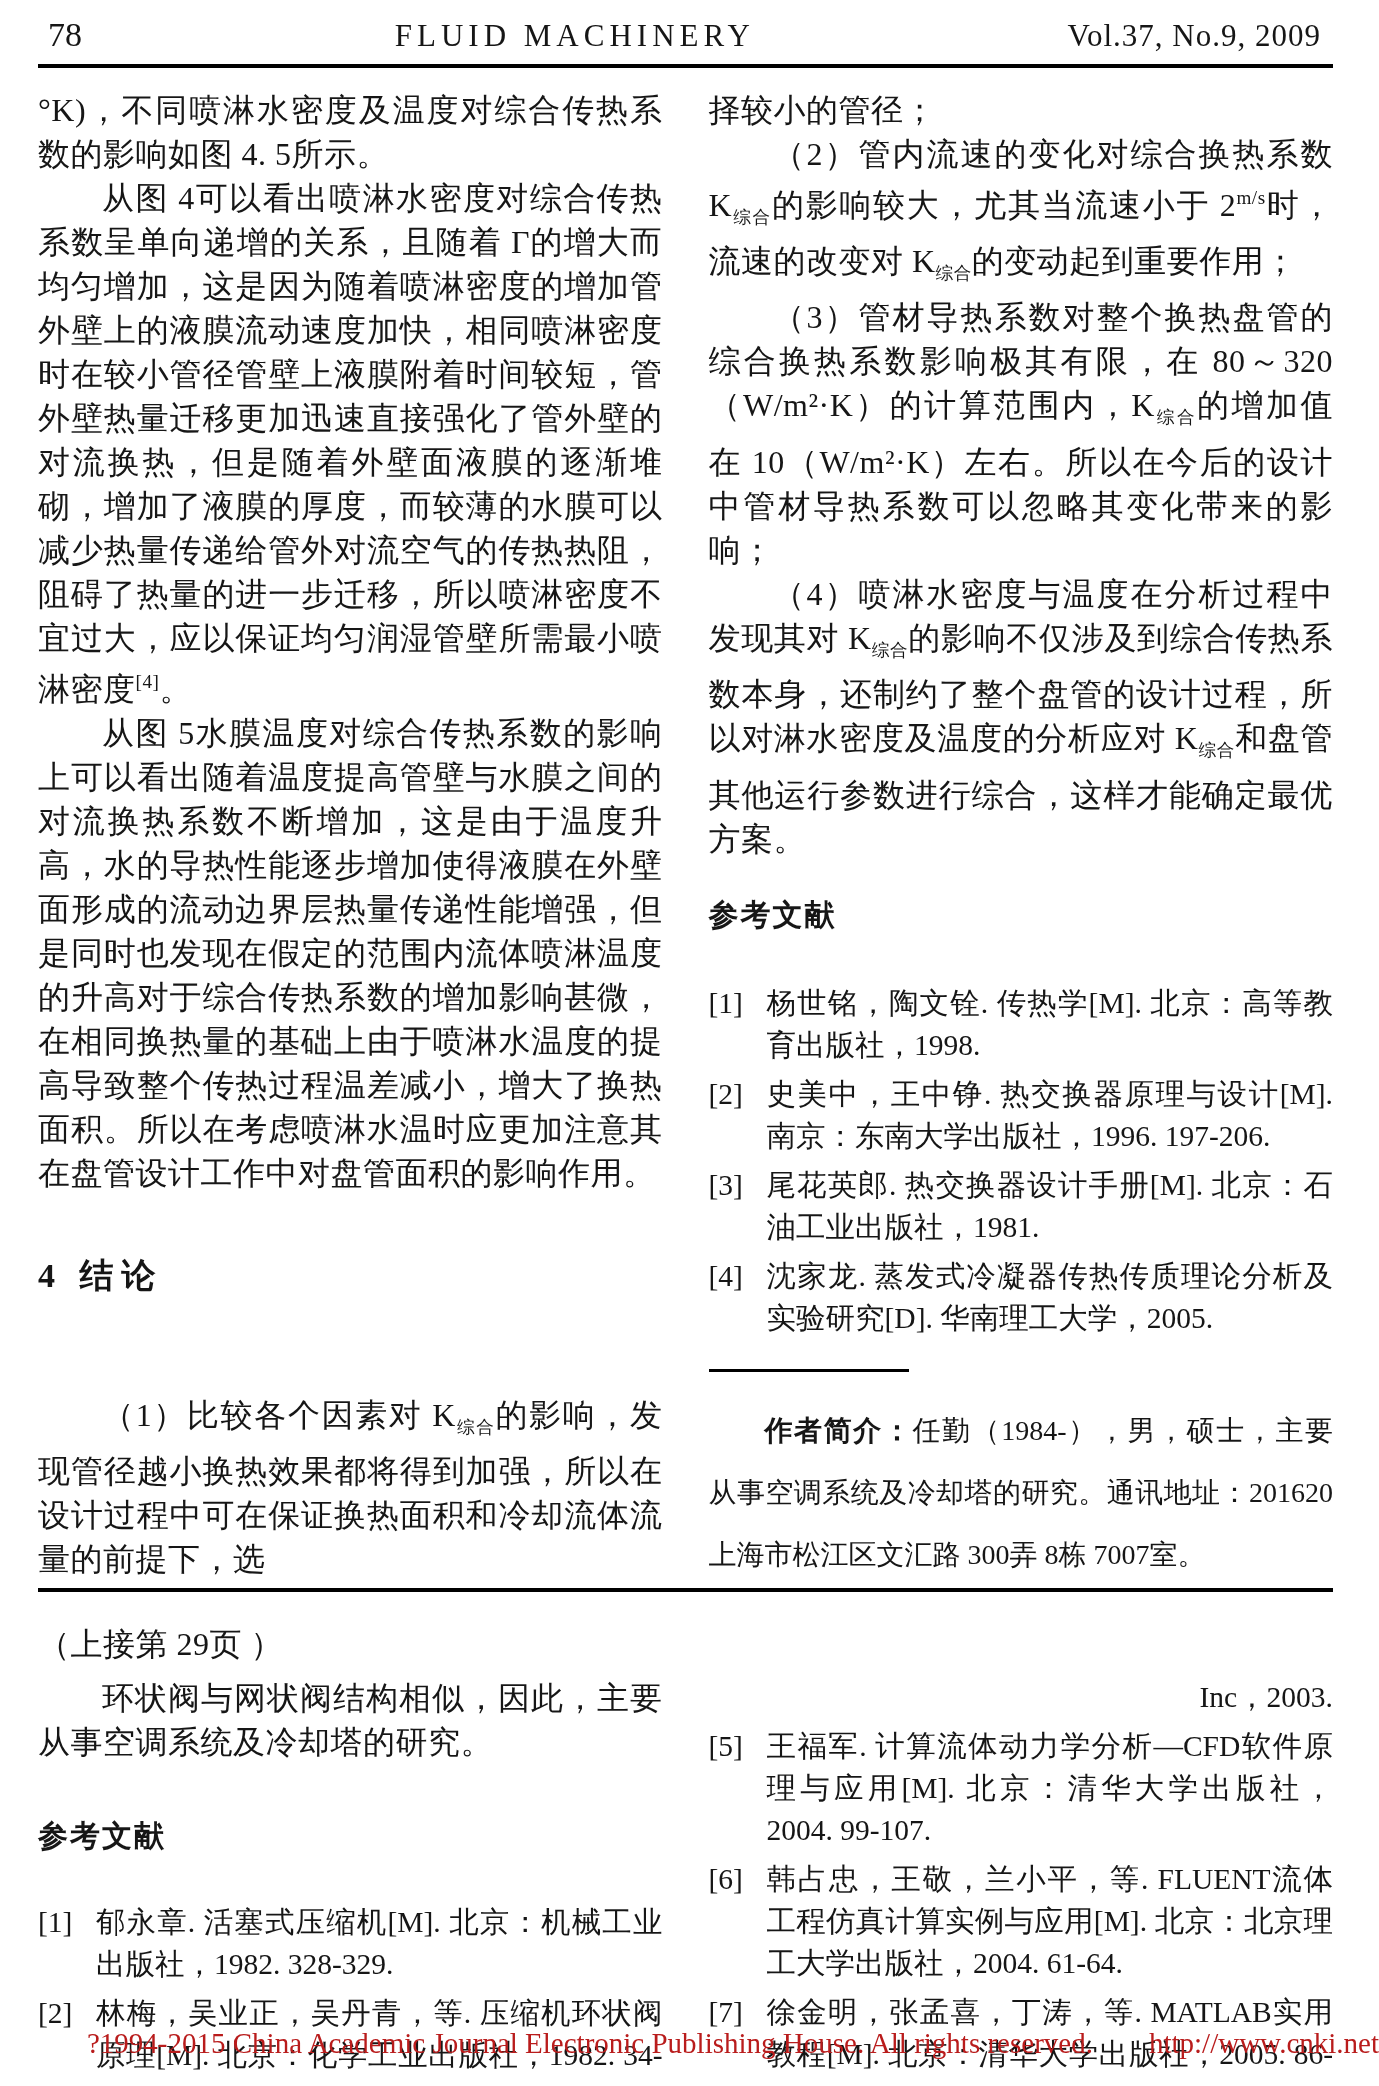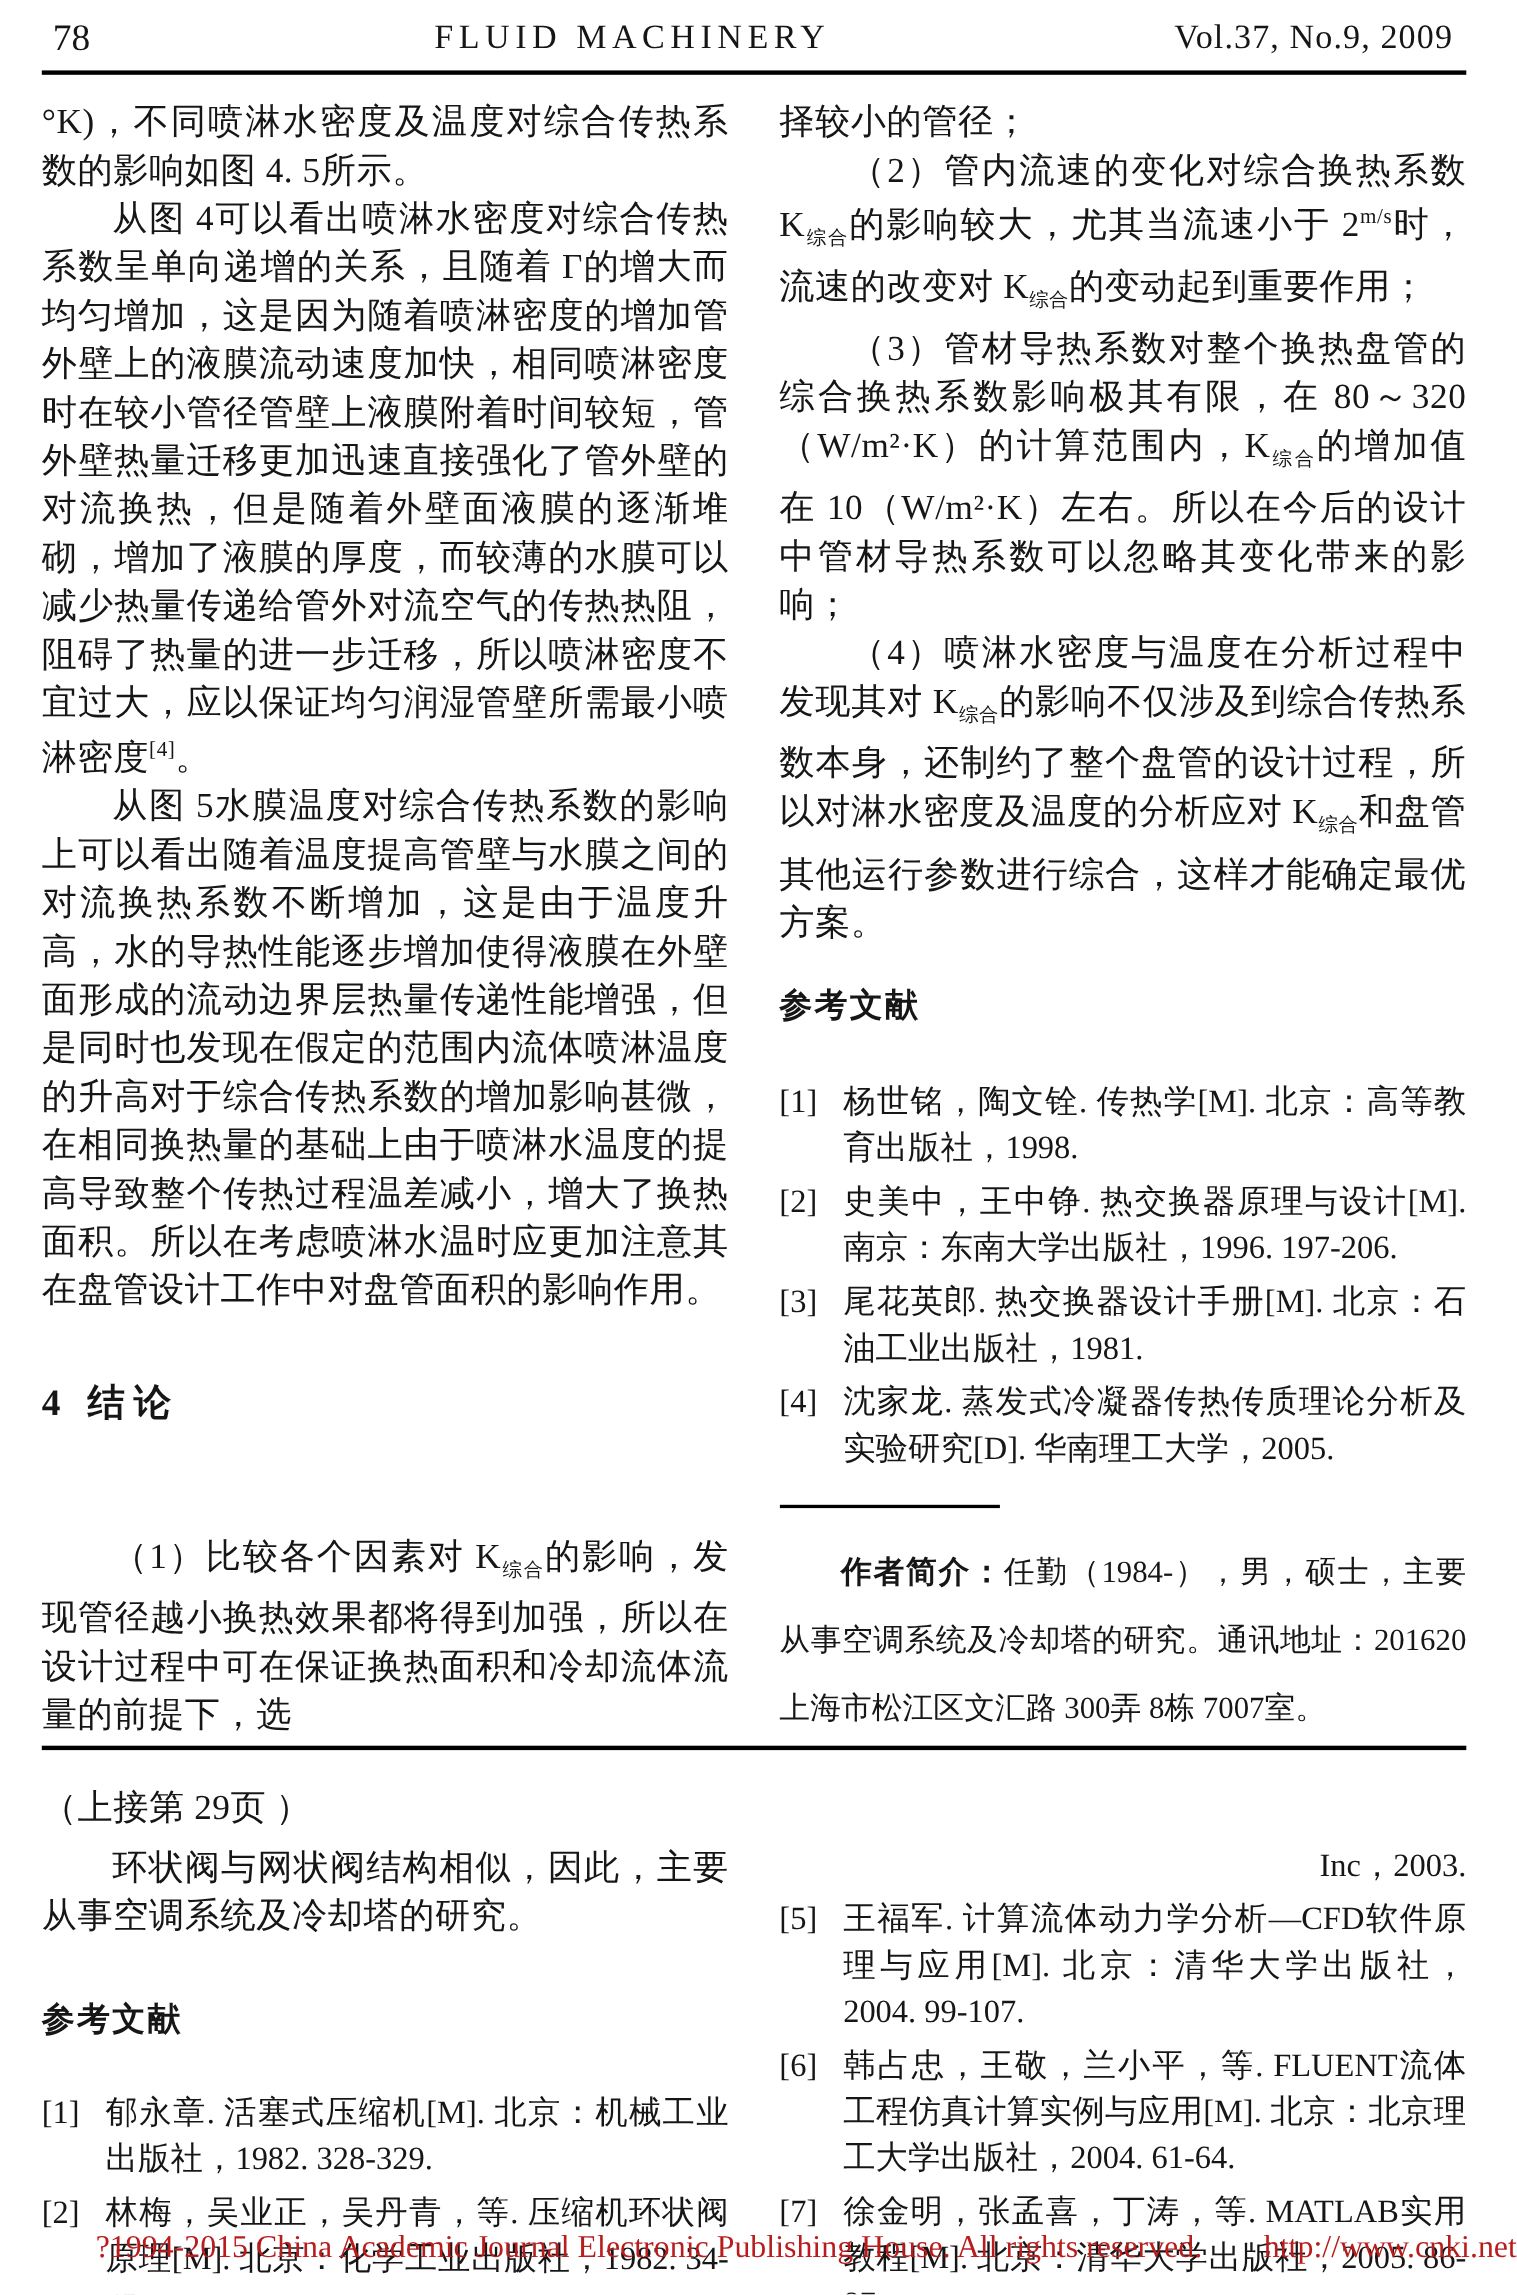--- a/index.html
+++ b/index.html
@@ -3,21 +3,21 @@
 <meta charset="utf-8">
 <style>
   html,body{margin:0;padding:0;background:#ffffff;}
   .page{
     width:1379px;height:2086px;background:#fff;color:#161616;
     font-family:"Liberation Serif","DejaVu Serif",serif;
     position:relative;box-sizing:border-box;
     padding:16px 46px 0 38px;overflow:hidden;
   }
   
-  .hdr{display:flex;justify-content:space-between;align-items:flex-start;padding:0 12px 0 10px;}
+  .hdr{display:flex;justify-content:space-between;align-items:flex-end;padding:0 12px 0 10px;}
   .hdr .pageno{font-size:34px;}
   .hdr .jtitle{font-size:31px;letter-spacing:5px;}
   .hdr .issue{font-size:31px;letter-spacing:1px;}
   .rule{border-top:4px solid #000;height:0;}
   .rule.hrule{margin-top:10px;}
   .rule.mid{margin-top:2px;}
   
   .cols{display:flex;gap:46px;}
   .cols.top{margin-top:20px;min-height:1316px;align-items:flex-start;}
   .cols.bottom{margin-top:30px;}

